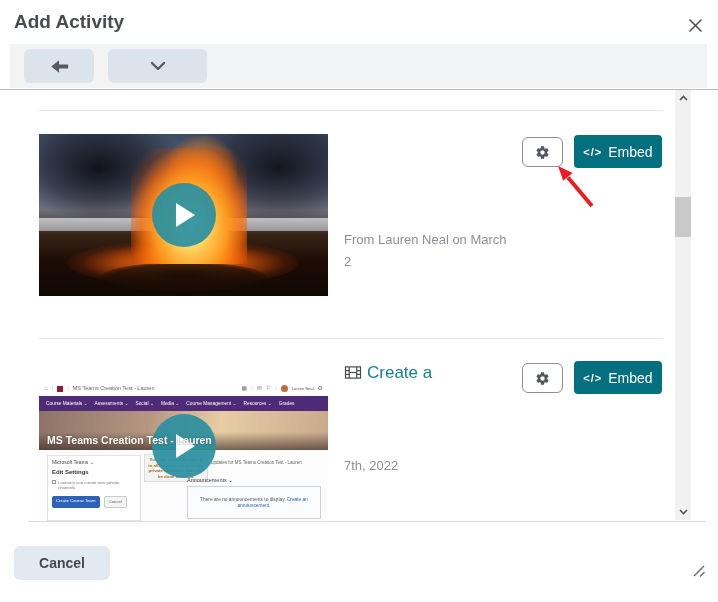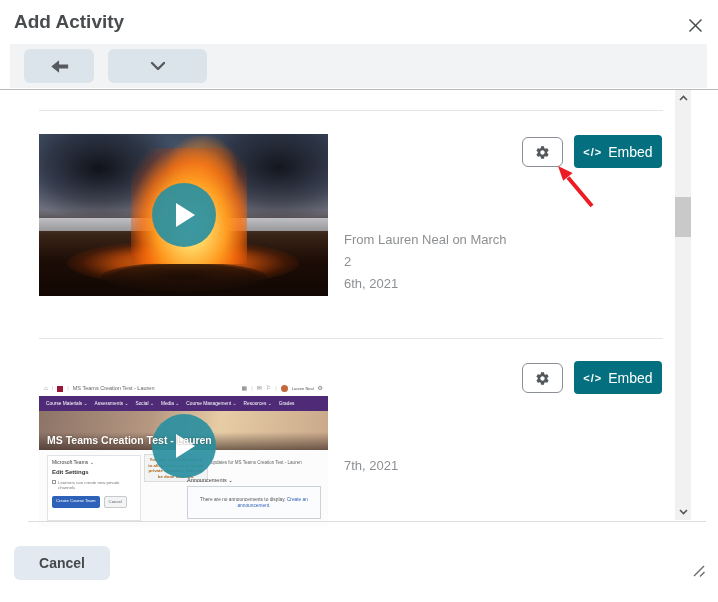--- a/index.html
+++ b/index.html
@@ -145,21 +145,20 @@
     <div class="play-ov">
       <svg width="26" height="28" viewBox="0 0 26 28">
           <polygon points="5,2 24,14 5,26" fill="#fff"></polygon>
         </svg>
     </div>
   </div>
 
 
   <div class="byline" style="top:229px">
     <div>From Lauren Neal on March 2</div>
-    <div>6th, 2021</div>
   </div>
 
   <button class="gear-btn" style="top:137px" title="Settings">
     <svg width="15" height="15" viewBox="0 0 24 24">
         <path fill="#54585c" d="M19.43 12.98c.04-.32.07-.64.07-.98s-.03-.66-.07-.98l2.11-1.65c.19-.15.24-.42.12-.64l-2-3.46c-.12-.22-.39-.3-.61-.22l-2.49 1c-.52-.4-1.08-.73-1.69-.98l-.38-2.65C14.46 2.18 14.25 2 14 2h-4c-.25 0-.46.18-.49.42l-.38 2.65c-.61.25-1.17.59-1.69.98l-2.49-1c-.23-.09-.49 0-.61.22l-2 3.46c-.13.22-.07.49.12.64l2.11 1.65c-.04.32-.07.65-.07.98s.03.66.07.98l-2.11 1.65c-.19.15-.24.42-.12.64l2 3.46c.12.22.39.3.61.22l2.49-1c.52.4 1.08.73 1.69.98l.38 2.65c.03.24.24.42.49.42h4c.25 0 .46-.18.49-.42l.38-2.65c.61-.25 1.17-.59 1.69-.98l2.49 1c.23.09.49 0 .61-.22l2-3.46c.12-.22.07-.49-.12-.64l-2.11-1.65zM12 15.5c-1.93 0-3.5-1.57-3.5-3.5s1.57-3.5 3.5-3.5 3.5 1.57 3.5 3.5-1.57 3.5-3.5 3.5z"></path>
       </svg>
   </button>
 
   <button class="embed-btn" style="top:135px">
     <span class="embed-code">&lt;/&gt;</span>
@@ -223,24 +222,36 @@
       </div>
     </div>
     <div class="play-ov">
       <svg width="26" height="28" viewBox="0 0 26 28">
           <polygon points="5,2 24,14 5,26" fill="#fff"></polygon>
         </svg>
     </div>
   </div>
 
   <a class="media-title" style="top:362px" href="#">
+    <span class="t-line"><span class="film-ic"><svg width="18" height="15" viewBox="0 0 24 20">
+            <g fill="none" stroke="#494c4e" stroke-width="1.6">
+              <rect x="2" y="2.5" width="20" height="15"></rect>
+              <line x1="7" y1="2.5" x2="7" y2="17.5"></line>
+              <line x1="17" y1="2.5" x2="17" y2="17.5"></line>
+              <line x1="7" y1="10" x2="17" y2="10"></line>
+              <line x1="2" y1="7.5" x2="7" y2="7.5"></line>
+              <line x1="2" y1="12.5" x2="7" y2="12.5"></line>
+              <line x1="17" y1="7.5" x2="22" y2="7.5"></line>
+              <line x1="17" y1="12.5" x2="22" y2="12.5"></line>
+            </g>
+          </svg></span><span>Create a</span></span>
   </a>
 
   <div class="byline" style="top:455px">
-    <div>7th, 2021</div>
+    <div>7th, 2022</div>
   </div>
 
   <button class="gear-btn" style="top:363px" title="Settings">
     <svg width="15" height="15" viewBox="0 0 24 24">
         <path fill="#54585c" d="M19.43 12.98c.04-.32.07-.64.07-.98s-.03-.66-.07-.98l2.11-1.65c.19-.15.24-.42.12-.64l-2-3.46c-.12-.22-.39-.3-.61-.22l-2.49 1c-.52-.4-1.08-.73-1.69-.98l-.38-2.65C14.46 2.18 14.25 2 14 2h-4c-.25 0-.46.18-.49.42l-.38 2.65c-.61.25-1.17.59-1.69.98l-2.49-1c-.23-.09-.49 0-.61.22l-2 3.46c-.13.22-.07.49.12.64l2.11 1.65c-.04.32-.07.65-.07.98s.03.66.07.98l-2.11 1.65c-.19.15-.24.42-.12.64l2 3.46c.12.22.39.3.61.22l2.49-1c.52.4 1.08.73 1.69.98l.38 2.65c.03.24.24.42.49.42h4c.25 0 .46-.18.49-.42l.38-2.65c.61-.25 1.17-.59 1.69-.98l2.49 1c.23.09.49 0 .61-.22l2-3.46c.12-.22.07-.49-.12-.64l-2.11-1.65zM12 15.5c-1.93 0-3.5-1.57-3.5-3.5s1.57-3.5 3.5-3.5 3.5 1.57 3.5 3.5-1.57 3.5-3.5 3.5z"></path>
       </svg>
   </button>
 
   <button class="embed-btn" style="top:361px">
     <span class="embed-code">&lt;/&gt;</span>

